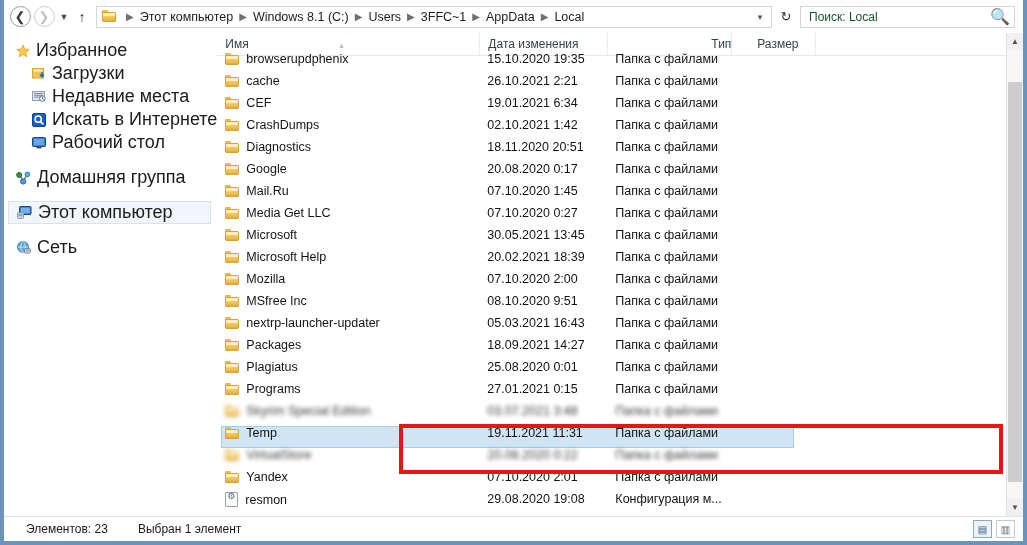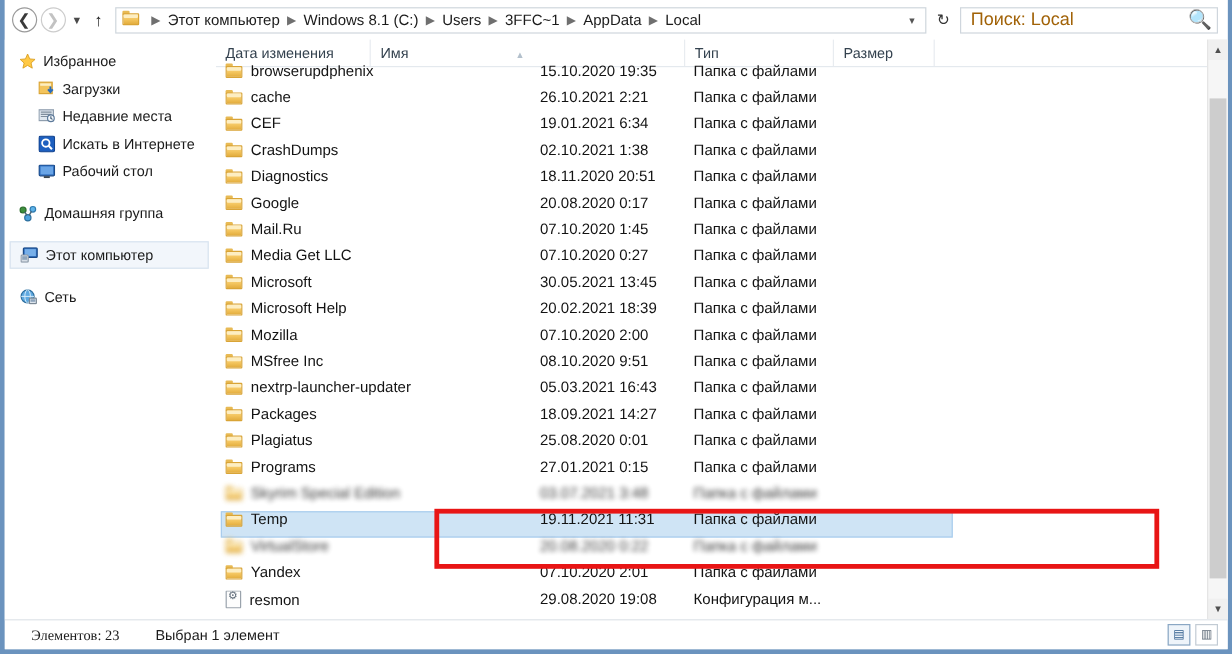--- a/index.html
+++ b/index.html
@@ -94,43 +94,43 @@
     flex: 0 0 215px;
     height: 22px;
     border: 1px solid #cfd6dd;
     background: #fff;
     display: flex; align-items: center;
     margin-left: 3px;
     padding: 0 4px 0 8px;
   }
   .searchbox .ph {
     flex: 1 1 auto;
-    font-size: 15px;
-    color: #a16207;
+    font-size: 12px;
+    color: #14532d;
     white-space: nowrap;
     overflow: hidden;
   }
   .searchbox .mag { flex: 0 0 auto; color: #444; }
 
   
   .body {
     flex: 1 1 auto;
     display: flex;
     min-height: 0;
     position: relative;
     background: #fff;
   }
 
   
   .navpane {
     flex: 0 0 176px;
     background: #ffffff;
     padding-top: 6px;
     position: relative;
-    font-size: 12px;
+    font-size: 18px;
     color: #1b1b1b;
   }
   .navitem {
     display: flex; align-items: center;
     height: 23px;
     padding-left: 12px;
     white-space: nowrap;
   }
   .navitem.child { padding-left: 28px; text-align: right; }
   .navitem .lbl { margin-left: 6px; }
@@ -166,22 +166,22 @@
     padding-left: 8px;
     height: 22px;
     line-height: 22px;
     border-left: 1px solid #e8ecf0;
     overflow: hidden;
     white-space: nowrap;
   }
   .colhead .cell:first-child { border-left: 0; }
   .c-name { flex: 0 0 262px; position: relative; }
   .c-date { flex: 0 0 128px; }
-  .c-type { flex: 0 0 124px; }
-  .c-size { flex: 0 0 84px; }
+  .c-type { flex: 0 0 124px; text-align: right; }
+  .c-size { flex: 0 0 84px; text-align: center; }
   .c-rest { flex: 1 1 auto; border-left: 1px solid #e8ecf0; height:22px;}
   .sortmark {
     position: absolute;
     left: 122px; top: 1px;
     font-size: 9px; color: #b3c0cc;
   }
 
   .rows {
     flex: 1 1 auto;
     position: relative;
@@ -289,21 +289,21 @@
     flex: 0 0 25px;
     display: flex;
     align-items: center;
     border-top: 1px solid #dfe4e9;
     background: #ffffff;
     font-size: 12px;
     color: #1b1b1b;
     padding-left: 22px;
     position: relative;
   }
-  .statusbar .s1 { flex: 0 0 auto; font-family: Liberation Serif, serif; }
+  .statusbar .s1 { flex: 0 0 auto; }
   .statusbar .s2 { flex: 0 0 auto; margin-left: 30px; }
   .viewbtns {
     position: absolute;
     right: 8px; top: 3px;
     display: flex; gap: 4px;
   }
   .vbtn {
     width: 19px; height: 18px;
     border: 1px solid #8aa7c4;
     background: #eef4fa;
@@ -445,25 +445,25 @@
           <rect x="8.5" y="7.5" width="5.8" height="4.5" rx="0.6" fill="#dde5ed" stroke="#7b8996"></rect>
           <rect x="9.4" y="8.4" width="4" height="2.1" fill="#8da4bb"></rect>
         </svg>
         <span class="lbl">Сеть</span>
       </div>
     </div>
 
     <div class="listpane">
 
       <div class="colhead">
-        <div class="cell c-date">Дата изменения</div>
         <div class="cell c-name">
           <span>Имя</span>
           <span class="sortmark">▴</span>
         </div>
+        <div class="cell c-date">Дата изменения</div>
         <div class="cell c-type">Тип</div>
         <div class="cell c-size">Размер</div>
         <div class="c-rest"></div>
       </div>
 
       <div class="rows" id="rows" style="margin-top: -4px;">
           <div class="row partial">
             <div class="name">
               <span class="fic">
                 <span class="tab"></span>
@@ -504,21 +504,21 @@
           </div>
           <div class="row">
             <div class="name">
               <span class="fic">
                 <span class="tab"></span>
                 <span class="bod"></span>
                 <span class="fold"></span>
               </span>
               <span class="txt">CrashDumps</span>
             </div>
-            <div class="date">02.10.2021 1:38</div>
+            <div class="date">02.10.2021 1:42</div>
             <div class="type">Папка с файлами</div>
             <div class="size"></div>
           </div>
           <div class="row">
             <div class="name">
               <span class="fic">
                 <span class="tab"></span>
                 <span class="bod"></span>
                 <span class="fold"></span>
               </span>

